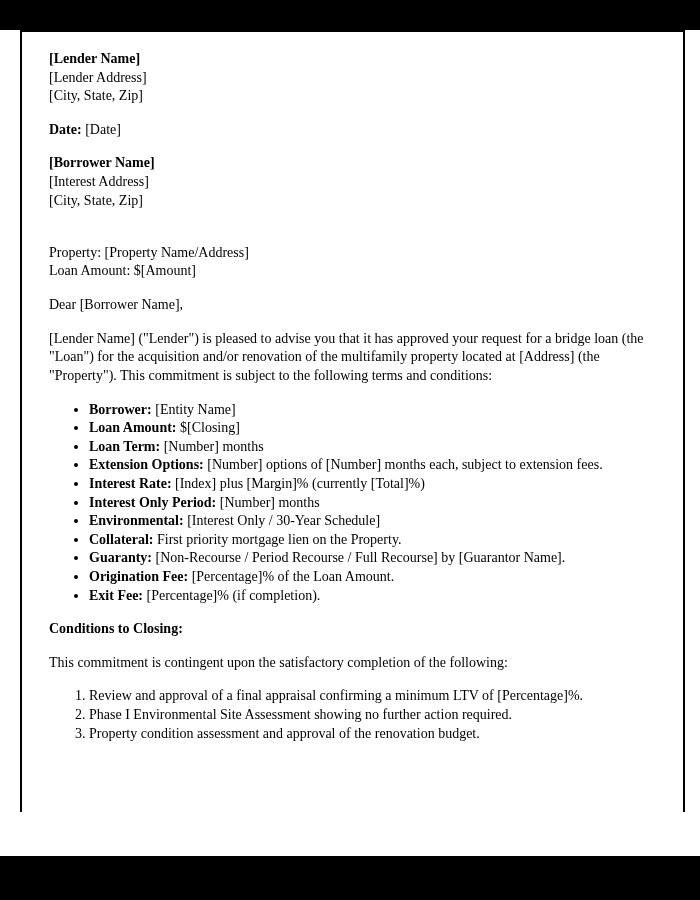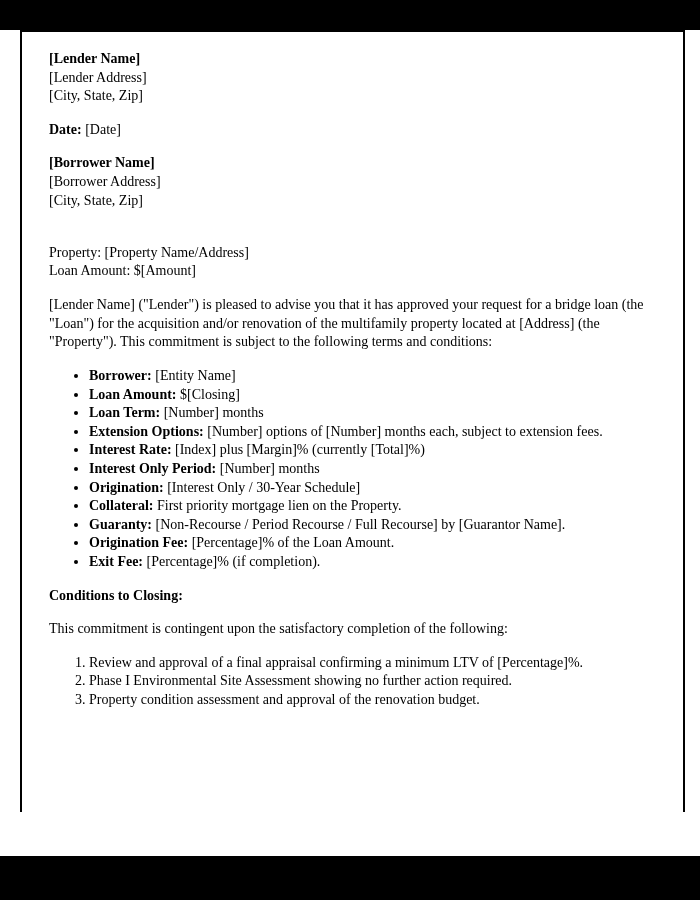--- a/index.html
+++ b/index.html
@@ -67,30 +67,31 @@
       <span>[City, State, Zip]</span>
     </p>
 
     <p>
       <strong>Date:</strong>
       <span>[Date]</span>
     </p>
 
     <p>
       <strong>[Borrower Name]</strong><br>
-      <span>[Borrower Address]</span><br>
+      <span>[Interest Address]</span><br>
       <span>[City, State, Zip]</span>
     </p>
 
     <p>
       <br>
       <span>Property: [Property Name/Address]</span><br>
       <span>Loan Amount: $[Amount]</span>
     </p>
 
+    <p>Dear [Borrower Name],</p>
 
     <p>[Lender Name] ("Lender") is pleased to advise you that it has approved your request for a bridge loan (the "Loan") for the acquisition and/or renovation of the multifamily property located at [Address] (the "Property"). This commitment is subject to the following terms and conditions:</p>
 
     <ul class="terms">
       <li>
         <strong>Borrower:</strong>
         <span>[Entity Name]</span>
       </li>
       <li>
         <strong>Loan Amount:</strong>
@@ -106,21 +107,21 @@
       </li>
       <li>
         <strong>Interest Rate:</strong>
         <span>[Index] plus [Margin]% (currently [Total]%)</span>
       </li>
       <li>
         <strong>Interest Only Period:</strong>
         <span>[Number] months</span>
       </li>
       <li>
-        <strong>Origination:</strong>
+        <strong>Environmental:</strong>
         <span>[Interest Only / 30-Year Schedule]</span>
       </li>
       <li>
         <strong>Collateral:</strong>
         <span>First priority mortgage lien on the Property.</span>
       </li>
       <li>
         <strong>Guaranty:</strong>
         <span>[Non-Recourse / Period Recourse / Full Recourse] by [Guarantor Name].</span>
       </li>

